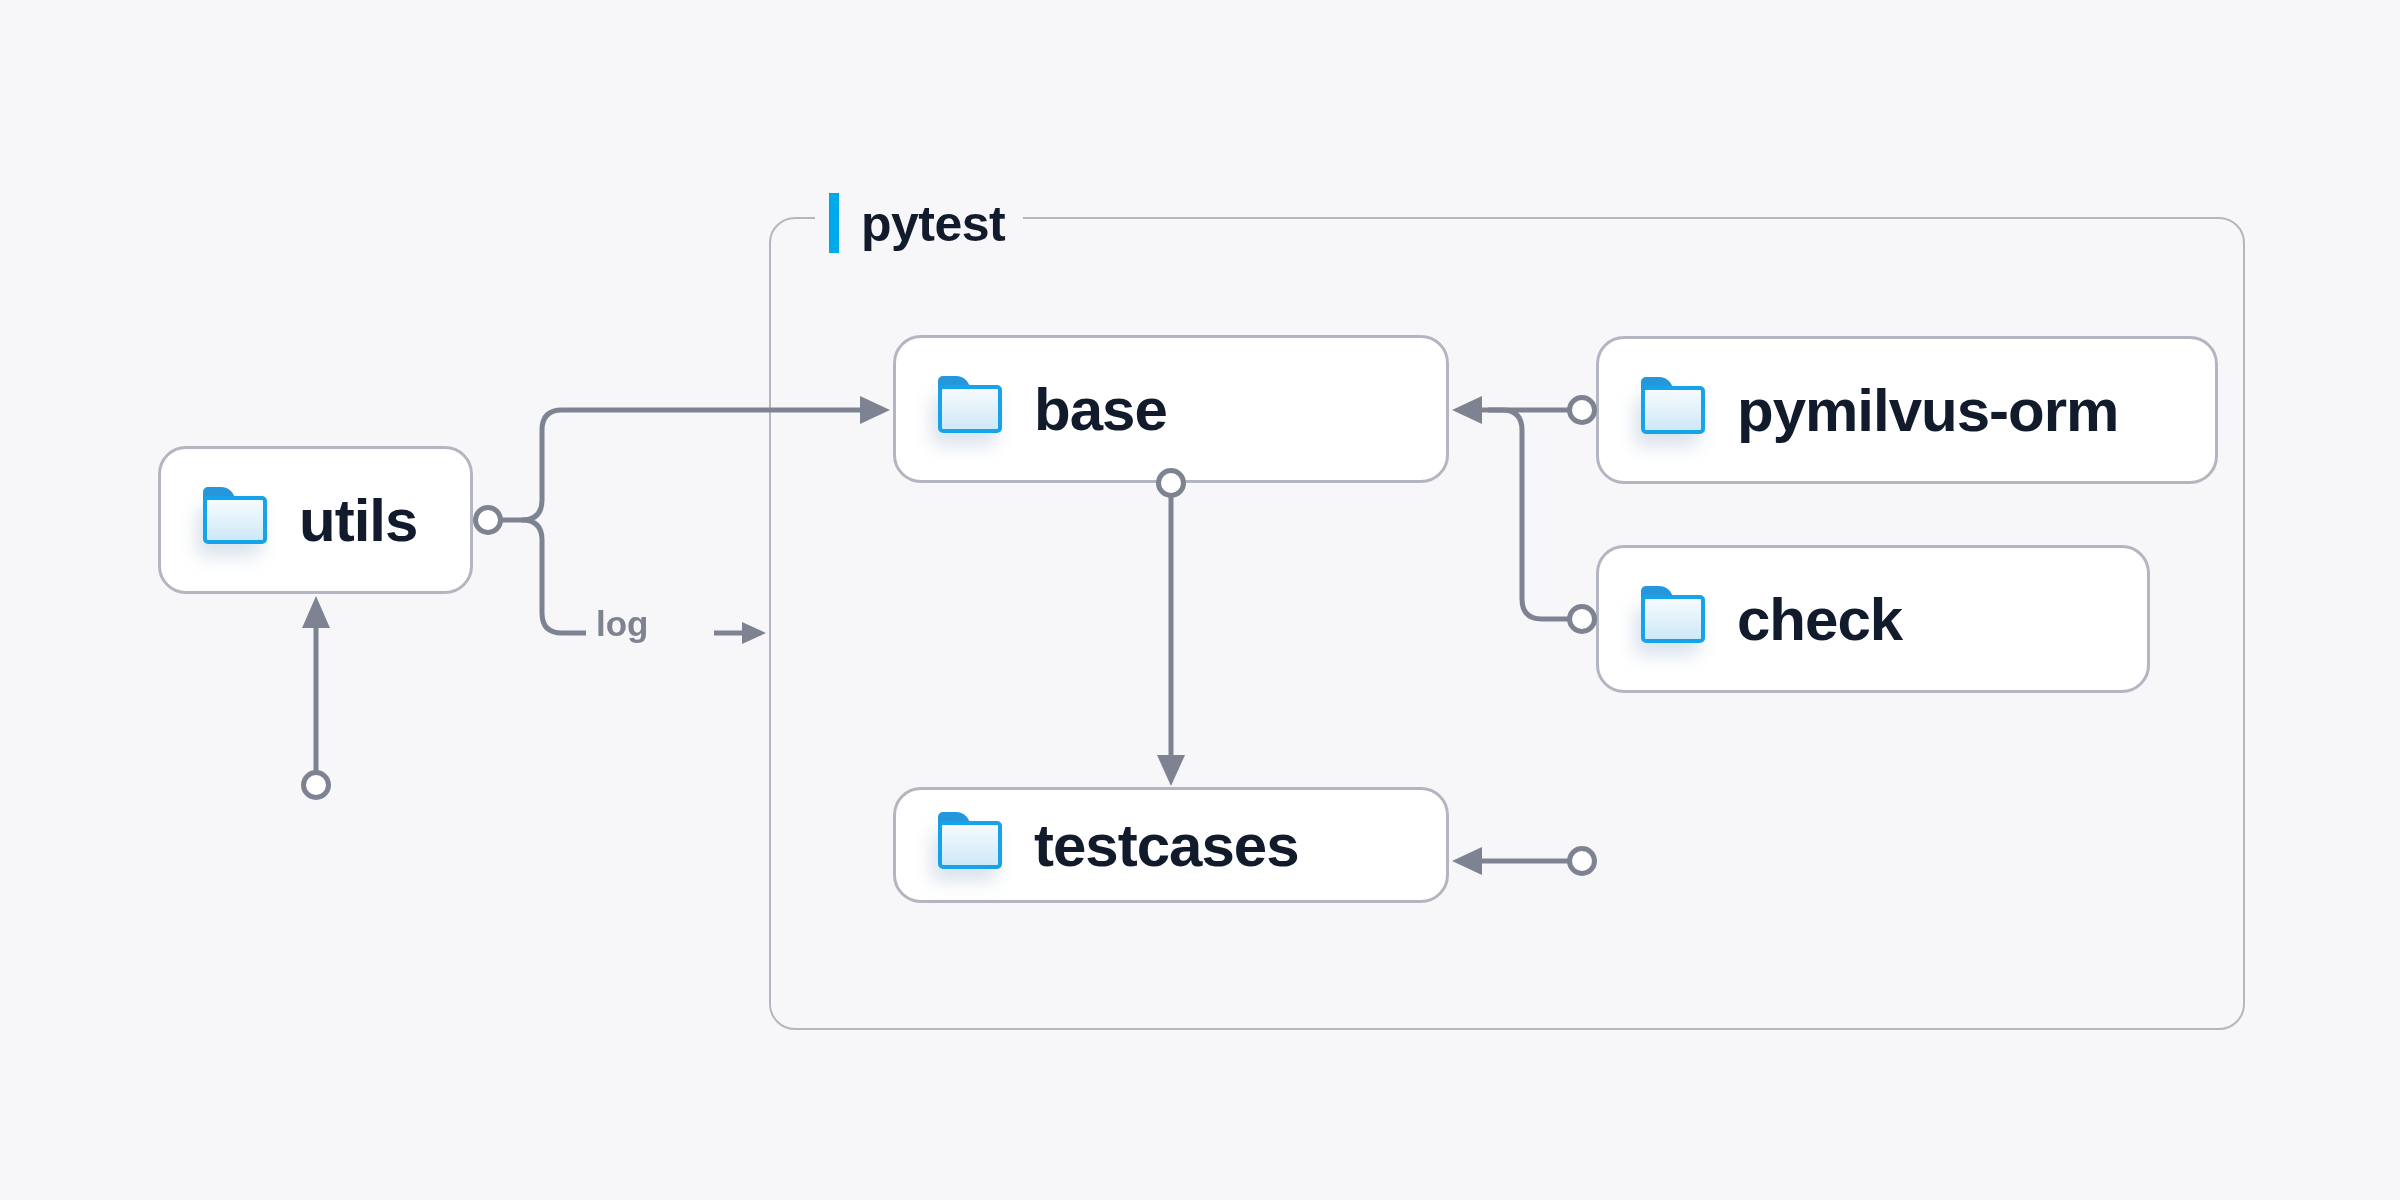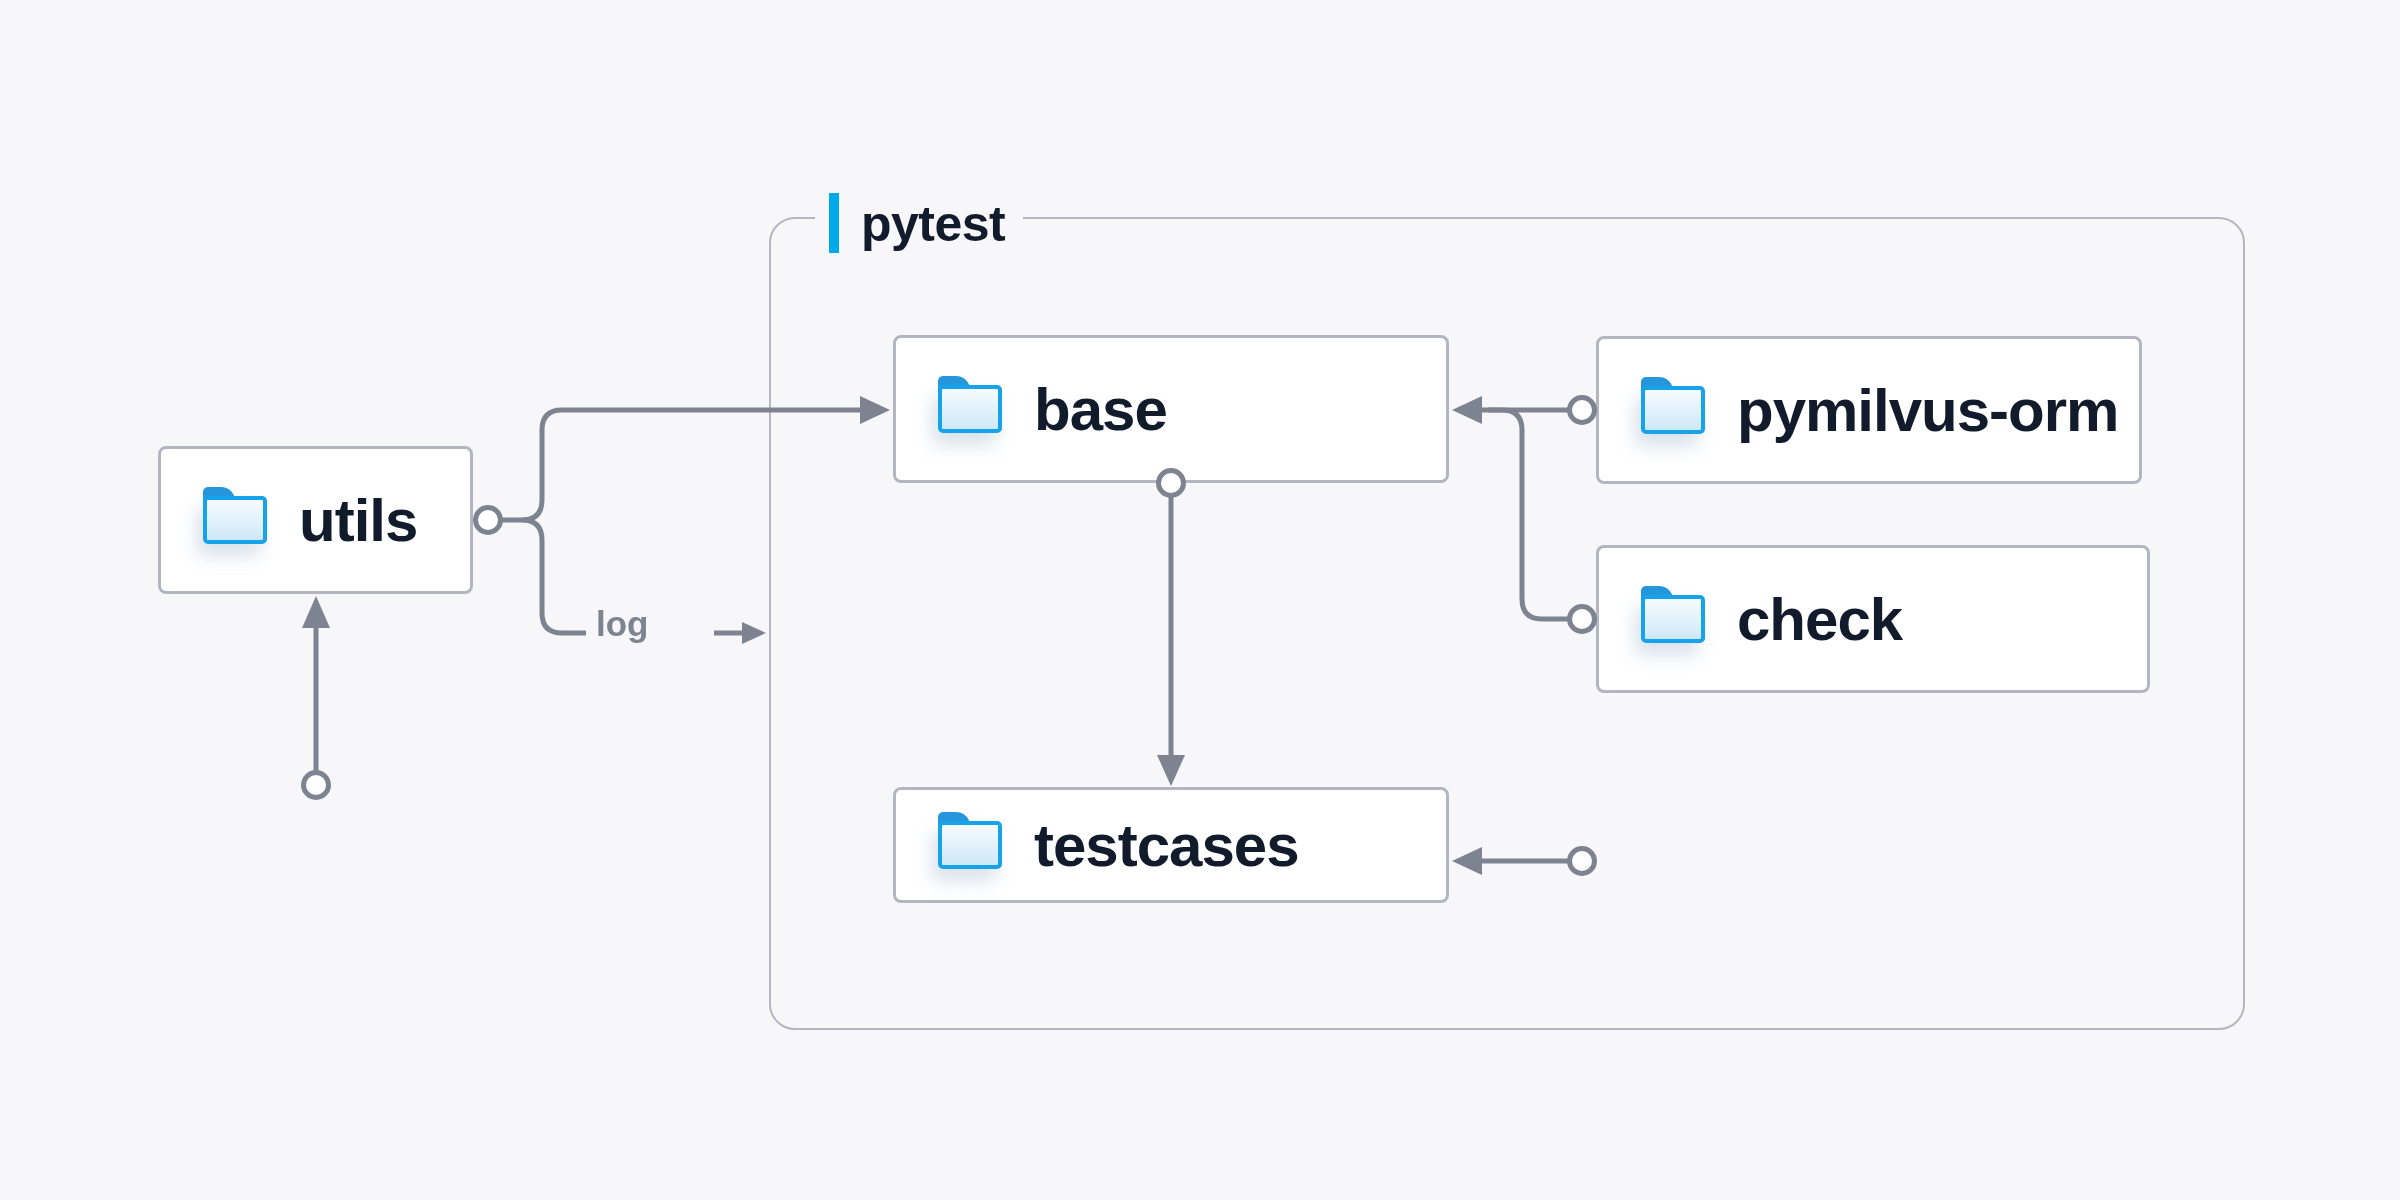--- a/index.html
+++ b/index.html
@@ -44,21 +44,21 @@
     color: var(--text, #111b2b);
     letter-spacing: -0.5px;
     white-space: nowrap;
   }
 
   
   .node {
     position: absolute;
     background: var(--node-fill, #ffffff);
     border: 3px solid var(--node-border, #b3b6c1);
-    border-radius: 8px;
+    border-radius: 28px;
     display: flex;
     align-items: center;
     padding-left: 42px;
     box-sizing: border-box;
   }
   .node-label {
     font-size: 60px;
     font-weight: 700;
     color: var(--text, #111b2b);
     letter-spacing: -1px;
@@ -131,21 +131,21 @@
 
 
   <div class="node" style="left:893px;top:335px;width:556px;height:148px">
     <span class="folder">
         <span class="tab"></span>
         <span class="fbody"></span>
       </span>
     <span class="node-label">base</span>
   </div>
 
-  <div class="node" style="left:1596px;top:336px;width:546px;height:148px">
+  <div class="node" style="left:1596px;top:336px;width:622px;height:148px">
     <span class="folder">
         <span class="tab"></span>
         <span class="fbody"></span>
       </span>
     <span class="node-label">pymilvus-orm</span>
   </div>
 
   <div class="node" style="left:1596px;top:545px;width:554px;height:148px">
     <span class="folder">
         <span class="tab"></span>

